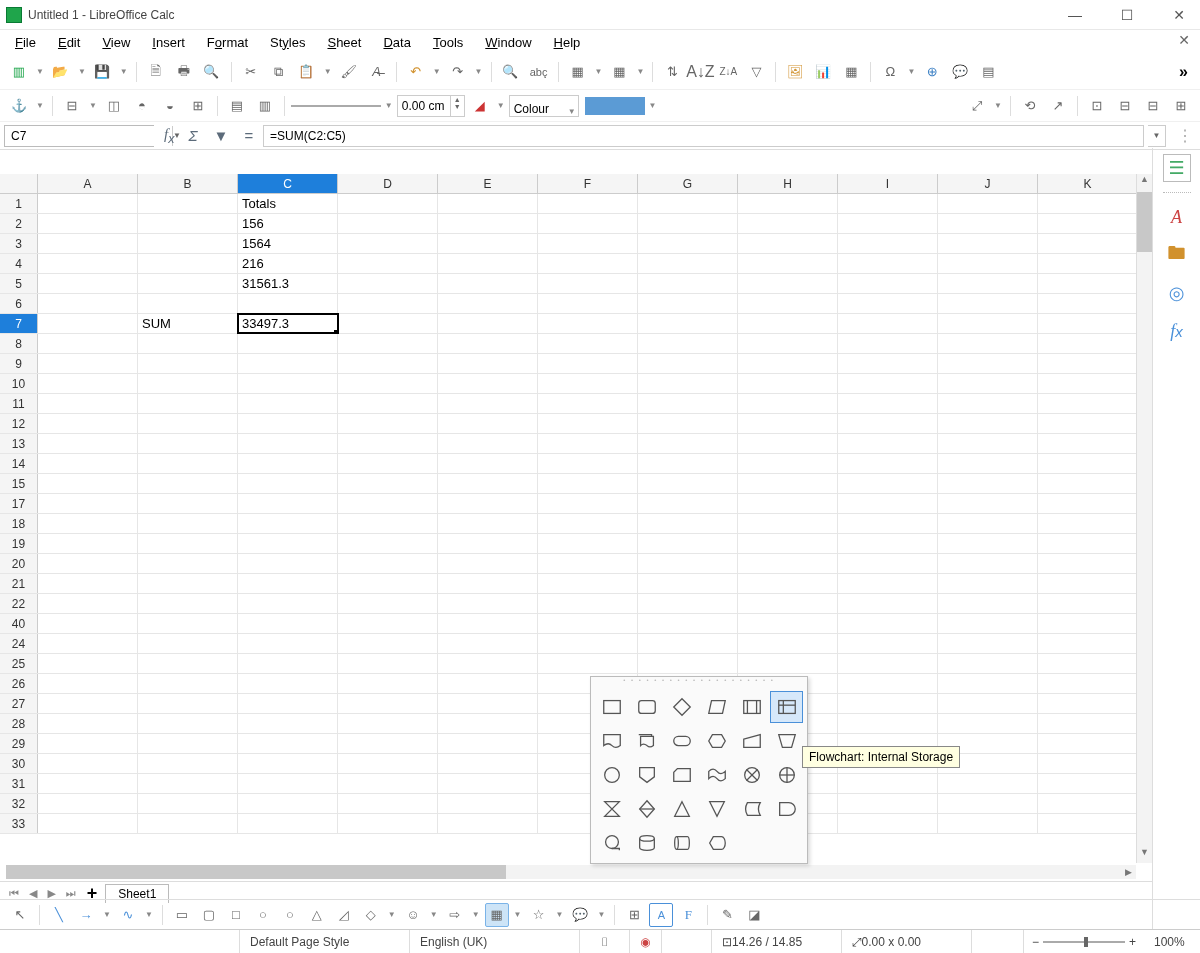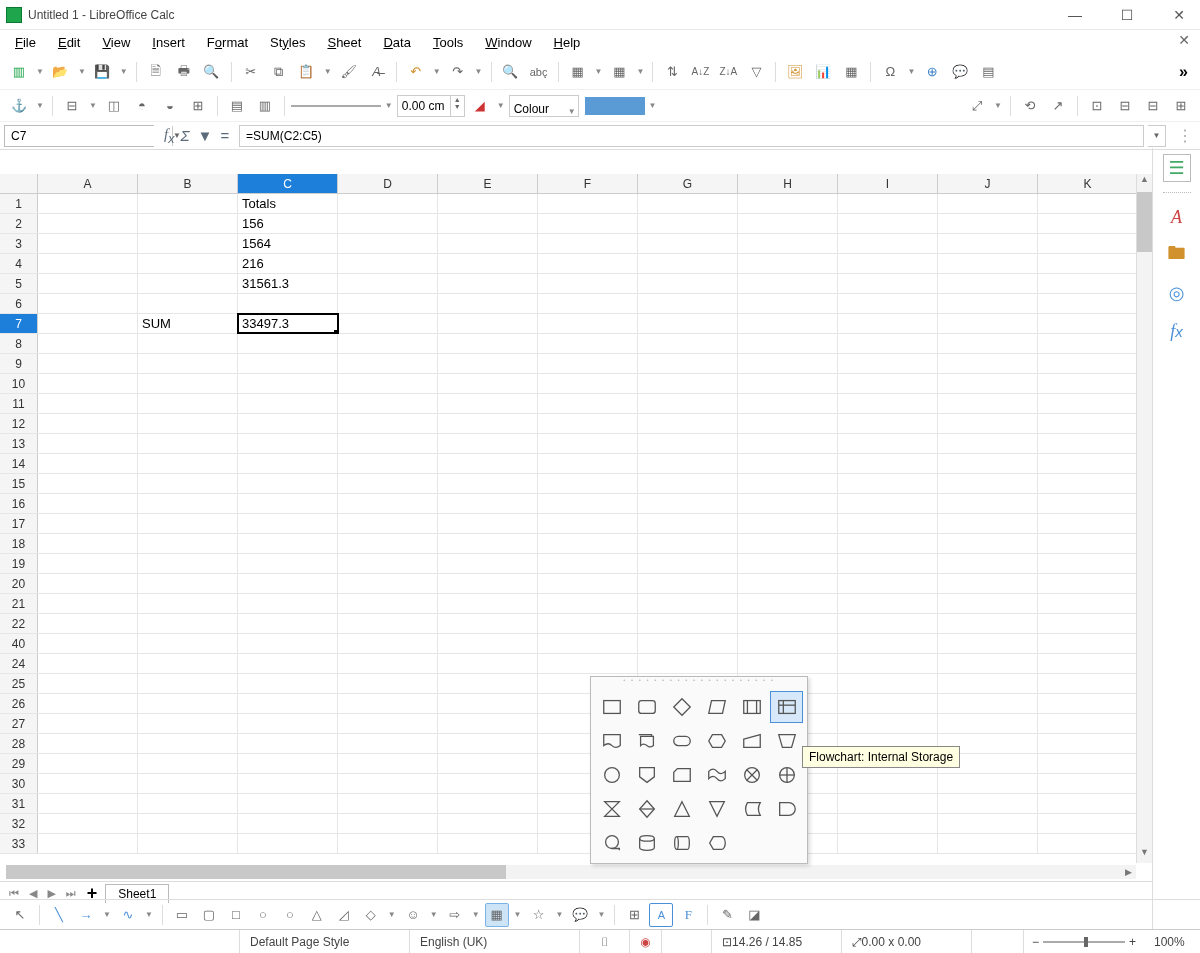--- a/index.html
+++ b/index.html
@@ -29,21 +29,21 @@
 .line-width input { width: 52px; border: none; padding: 0 4px; font-size: 12px; outline: none; }
 .line-width .spin { width: 14px; border-left: 1px solid #ccc; height: 100%; display: flex; flex-direction: column; font-size: 7px; text-align: center; color: #666; }
 .color-sel { display: flex; align-items: flex-end; border: 1px solid #ccc; height: 22px; }
 .color-sel input { width: 56px; border: none; padding: 0 4px; font-size: 12px; outline: none; background: transparent; }
 
 
 .fx-row { height: 28px; display: flex; align-items: center; border-bottom: 1px solid #ddd; }
 .name-box { width: 150px; height: 22px; border: 1px solid #bbb; margin-left: 4px; display: flex; }
 .name-box input { flex: 1; border: none; padding: 0 6px; font-size: 12px; outline: none; }
 .name-box .dd { width: 16px; border-left: 1px solid #ccc; text-align: center; font-size: 8px; color: #666; line-height: 20px; cursor: pointer; }
-.fx-btns { display: flex; gap: 6px; padding: 0 10px; align-items: center; }
+.fx-btns { display: flex; gap: 14px; padding: 0 10px; align-items: center; }
 .fx-btns span { font-style: italic; font-size: 15px; color: #5c6b7a; cursor: pointer; }
 .formula-input { flex: 1; height: 22px; border: 1px solid #ccc; padding: 0 6px; font-size: 12px; outline: none; margin-right: 4px; }
 .formula-dd { width: 18px; height: 22px; border: 1px solid #ccc; border-left: none; display:flex;align-items:center;justify-content:center;font-size:8px;color:#666;cursor:pointer;margin-right:4px;}
 
 
 .sheet-area { position: absolute; top: 174px; left: 0; right: 48px; bottom: 70px; display: flex; flex-direction: column; }
 .col-headers { height: 20px; display: flex; border-bottom: 1px solid #ccc; }
 .corner { width: 38px; border-right: 1px solid #ccc; background: #f5f5f5; }
 .col-h { width: 100px; border-right: 1px solid #ccc; background: #f5f5f5; text-align: center; font-size: 12px; line-height: 20px; color: #333; cursor: pointer; }
 .col-h.active { background: #1e7fdb; color: #fff; }
@@ -151,21 +151,21 @@
   <span class="tb-sep"></span>
   <span class="tb-btn">🔍</span>
   <span class="tb-btn" style="font-size:11px">abç</span>
   <span class="tb-sep"></span>
   <span class="tb-btn">▦</span>
     <span class="tb-drop">▼</span>
   <span class="tb-btn">▦</span>
     <span class="tb-drop">▼</span>
   <span class="tb-sep"></span>
   <span class="tb-btn">⇅</span>
-  <span class="tb-btn" style="font-size:10px">A↓Z</span>
+  <span class="tb-btn" style="font-size:16px">A↓Z</span>
   <span class="tb-btn" style="font-size:10px">Z↓A</span>
   <span class="tb-btn">▽</span>
   <span class="tb-sep"></span>
   <span class="tb-btn" style="color:#d1912d">🖼</span>
   <span class="tb-btn">📊</span>
   <span class="tb-btn">▦</span>
   <span class="tb-sep"></span>
   <span class="tb-btn">Ω</span>
     <span class="tb-drop">▼</span>
   <span class="tb-btn" style="color:#3a7fc4">⊕</span>
@@ -456,34 +456,20 @@
         <div class="cell"></div>
         <div class="cell"></div>
         <div class="cell"></div>
         <div class="cell"></div>
         <div class="cell"></div>
         <div class="cell"></div>
         <div class="cell"></div>
         <div class="cell"></div>
       </div>
       <div class="row">
-        <div class="row-h">16</div>
-        <div class="cell"></div>
-        <div class="cell"></div>
-        <div class="cell"></div>
-        <div class="cell"></div>
-        <div class="cell"></div>
-        <div class="cell"></div>
-        <div class="cell"></div>
-        <div class="cell"></div>
-        <div class="cell"></div>
-        <div class="cell"></div>
-        <div class="cell"></div>
-      </div>
-      <div class="row">
         <div class="row-h">17</div>
         <div class="cell"></div>
         <div class="cell"></div>
         <div class="cell"></div>
         <div class="cell"></div>
         <div class="cell"></div>
         <div class="cell"></div>
         <div class="cell"></div>
         <div class="cell"></div>
         <div class="cell"></div>

